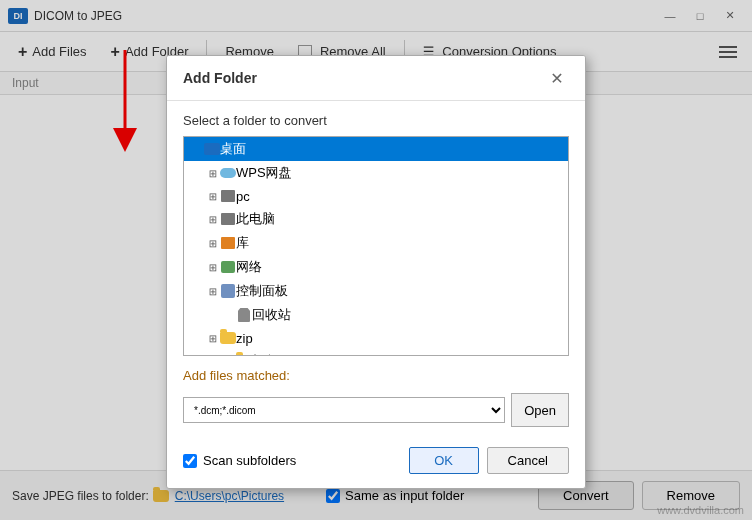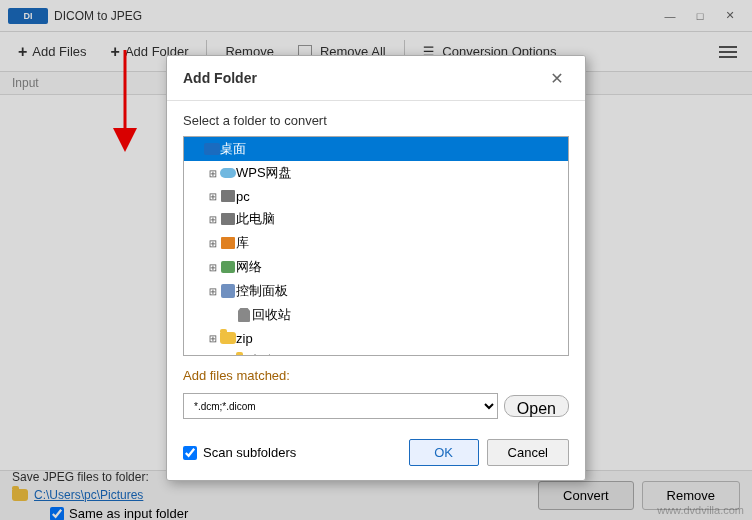--- a/index.html
+++ b/index.html
@@ -22,21 +22,21 @@
       align-items: center;
       padding: 0 8px;
       justify-content: space-between;
     }
     .title-bar-left {
       display: flex;
       align-items: center;
       gap: 6px;
     }
     .title-icon {
-      width: 40px;
+      width: 20px;
       height: 16px;
       background: #1a6bbf;
       border-radius: 2px;
       display: flex;
       align-items: center;
       justify-content: center;
       font-size: 9px;
       color: #fff;
       font-weight: bold;
     }
@@ -140,21 +140,21 @@
       background: #f5f5f5;
       border-top: 1px solid #ddd;
       display: flex;
       align-items: center;
       padding: 0 12px;
       gap: 16px;
       justify-content: space-between;
     }
     .bottom-left {
       display: flex;
-      flex-direction: column;
+      flex-direction: row;
       gap: 4px;
     }
     .folder-row {
       display: flex;
       align-items: center;
       gap: 6px;
     }
     .folder-icon-sm {
       width: 16px;
       height: 12px;
@@ -381,24 +381,24 @@
       border: 1px solid #aaa;
       background: #fff;
       padding: 2px 6px;
       font-size: 10px;
       outline: none;
     }
     .open-btn {
       padding: 4px 12px;
       border: 1px solid #aaa;
       background: #f0f0f0;
-      font-size: 16px;
-      cursor: pointer;
-      border-radius: 10px;
-      height: 22px;
+      font-size: 13px;
+      cursor: pointer;
+      border-radius: 0;
+      height: 34px;
     }
     .dialog-footer {
       display: flex;
       align-items: center;
       padding: 8px 16px 14px;
       gap: 10px;
       justify-content: space-between;
     }
     .scan-row {
       display: flex;

